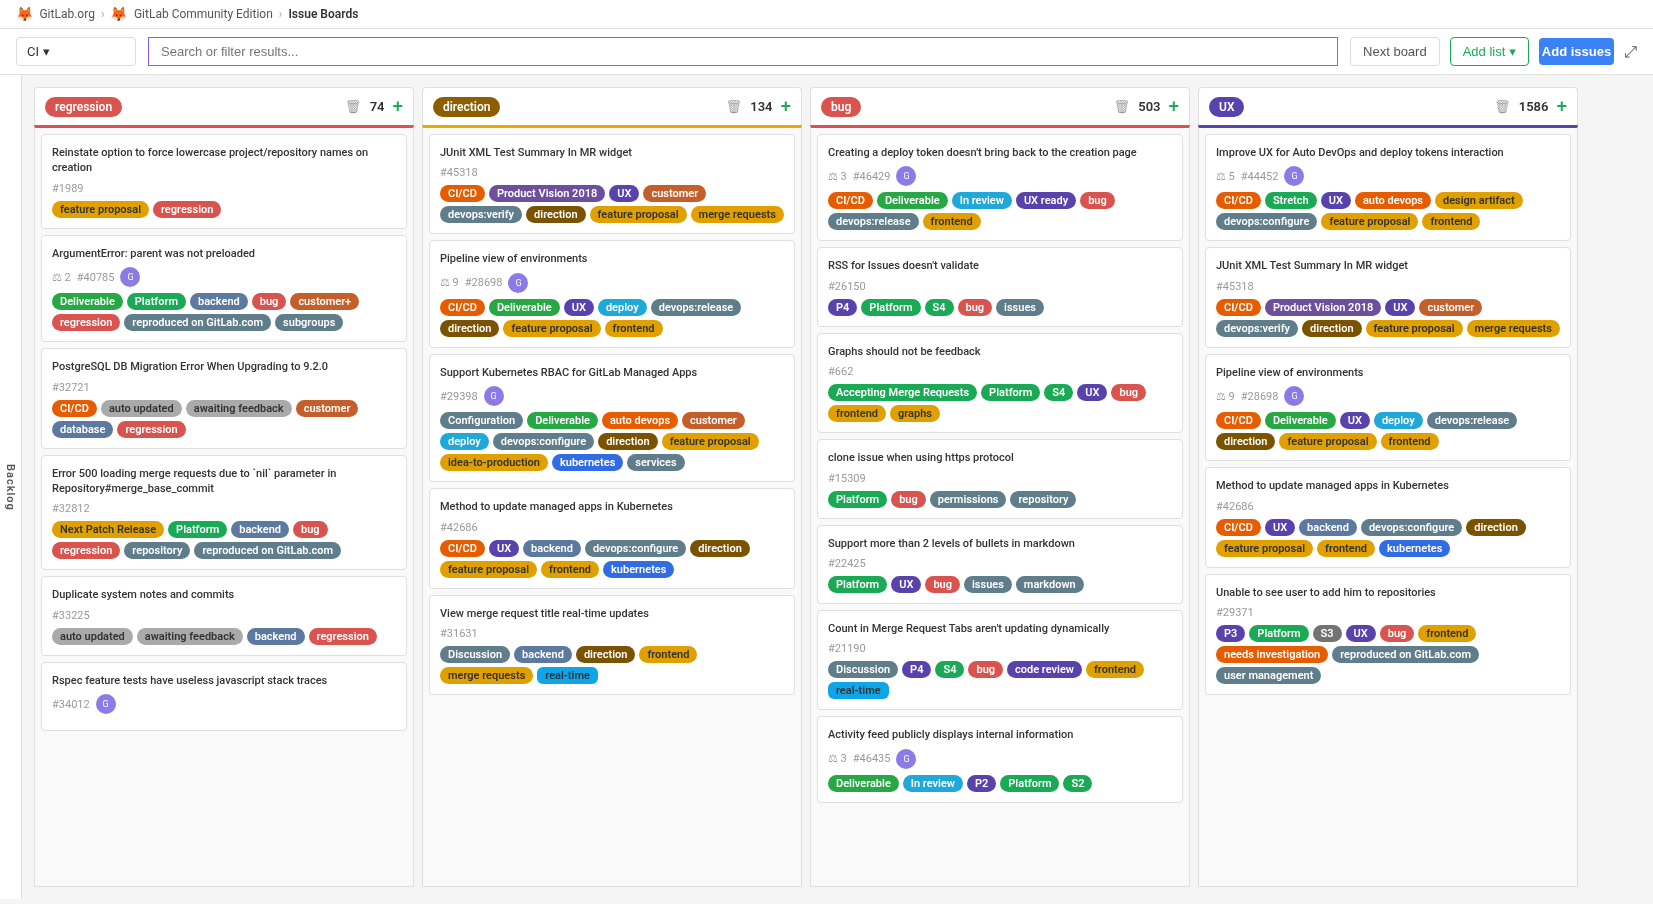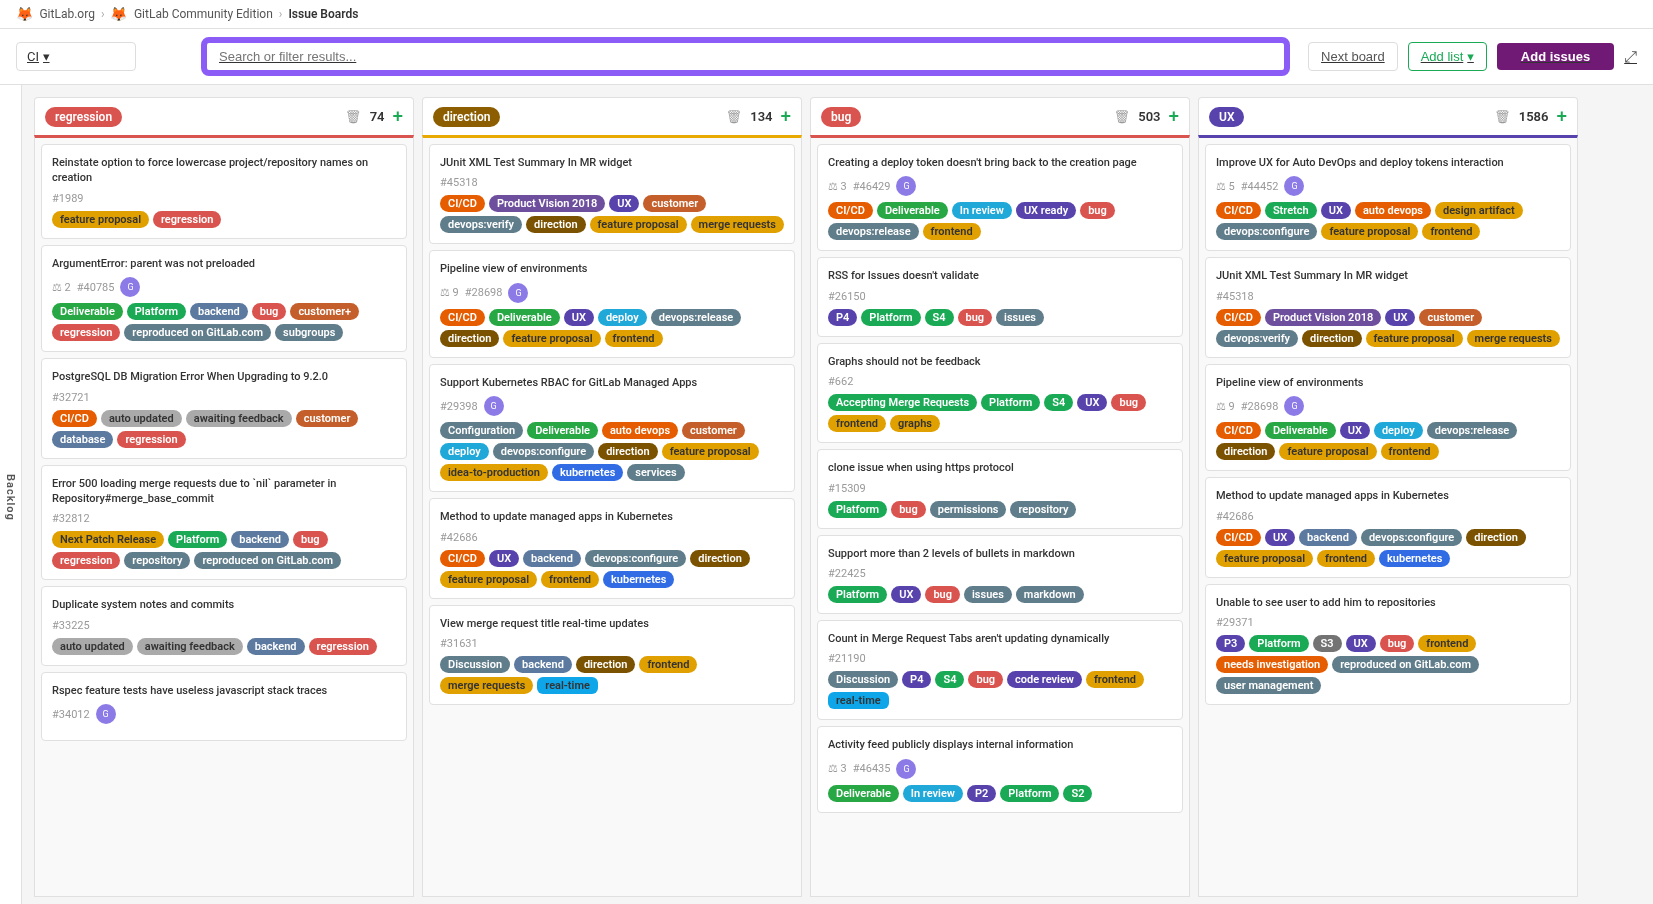--- a/index.html
+++ b/index.html
@@ -7,27 +7,27 @@
 
     
     .top-nav { background: #fff; border-bottom: 1px solid #e0e0e0; padding: 6px 16px; display: flex; align-items: center; font-size: 12px; color: #555; }
     .top-nav .breadcrumb { display: flex; align-items: center; gap: 6px; }
     .top-nav .fox-icon { color: #e24329; font-size: 14px; }
     .top-nav a { color: #555; text-decoration: none; }
     .top-nav .sep { color: #aaa; }
     .top-nav .current { font-weight: 600; color: #333; }
 
     
-    .toolbar { background: #fff; border-bottom: 1px solid #e0e0e0; padding: 8px 16px; display: flex; align-items: center; gap: 18px; text-decoration: underline; }
+    .toolbar { background: #fff; border-bottom: 1px solid #e0e0e0; padding: 8px 16px; display: flex; align-items: center; gap: 12px; }
     .board-selector { display: flex; align-items: center; background: #fff; border: 1px solid #ddd; border-radius: 4px; padding: 6px 10px; min-width: 120px; font-size: 13px; cursor: pointer; gap: 4px; }
-    .search-bar { flex: 1; border: 6px solid #8b5cf6; border-radius: 8px; padding: 6px 12px; font-size: 13px; color: #aaa; background: #fff; margin-left: 47px; }
+    .search-bar { flex: 1; border: 1px solid #8b5cf6; border-radius: 0; padding: 6px 12px; font-size: 13px; color: #aaa; background: #fff; }
     .toolbar-right { display: flex; align-items: center; gap: 10px; margin-left: auto; }
     .edit-board-btn { background: #fff; border: 1px solid #ddd; border-radius: 4px; padding: 6px 12px; font-size: 13px; cursor: pointer; color: #555; }
     .add-list-btn { background: #fff; border: 1px solid #1aaa55; border-radius: 4px; padding: 6px 12px; font-size: 13px; cursor: pointer; color: #1aaa55; display: flex; align-items: center; gap: 4px; }
-    .add-issues-btn { background: #701a75; border: none; border-radius: 4px; padding: 6px 24px; font-size: 13px; cursor: pointer; color: #fff; font-weight: 600; }
+    .add-issues-btn { background: #3b82f6; border: none; border-radius: 4px; padding: 6px 3px; font-size: 13px; cursor: pointer; color: #fff; font-weight: 600; }
     .expand-btn { background: transparent; border: none; cursor: pointer; color: #555; font-size: 16px; }
 
     
     .board-container { display: flex; height: calc(904px - 80px); overflow: hidden; }
 
     
     .backlog-sidebar { width: 22px; background: #fff; border-right: 1px solid #e0e0e0; display: flex; align-items: center; justify-content: center; writing-mode: vertical-rl; font-size: 11px; color: #555; font-weight: 600; letter-spacing: 1px; cursor: pointer; flex-shrink: 0; }
 
     
     .columns-wrapper { display: flex; gap: 0; overflow-x: auto; flex: 1; padding: 12px; gap: 8px; }

